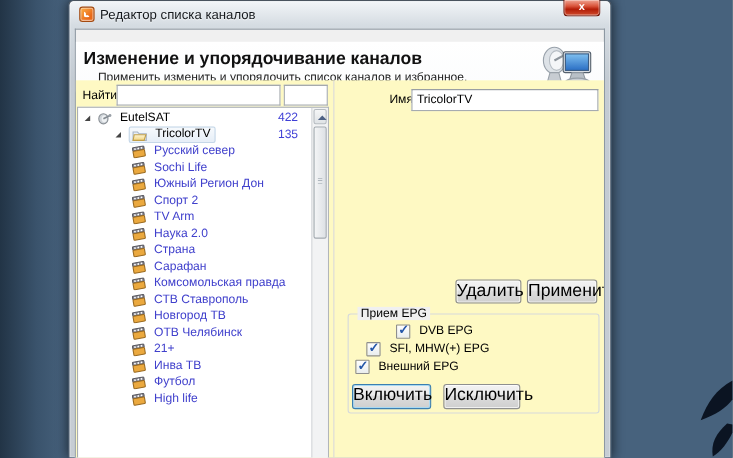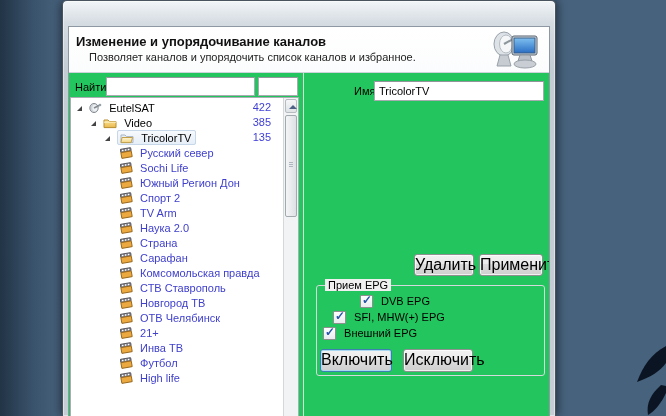--- a/index.html
+++ b/index.html
@@ -27,26 +27,26 @@
     border:1px solid #6f1305; border-top:none; border-radius:0 0 4px 4px;
     color:#fff; font-weight:bold; font-size:10px; text-align:center; line-height:13px;
     box-shadow:inset 0 0 0 1px rgba(255,255,255,.35); cursor:pointer; }
 
   .win-content { position:absolute; left:5px; right:5px; top:25px; bottom:0;
     background:#f0f0f0; border:1px solid #8d98a2; border-bottom:none; }
 
   
   .hdr { position:relative; height:46px; background:linear-gradient(180deg,#ffffff,#fbfcfd);
     border-bottom:1px solid #ccd4d9; }
-  .hdr h1 { font-size:13px; font-weight:bold; color:#111; padding:7px 0 2px 7px; }
+  .hdr h1 { font-size:16px; font-weight:bold; color:#111; padding:7px 0 2px 7px;margin-top:11px; }
   .hdr p { font-size:11px; color:#222; padding-left:20px; }
   .hdr-icon { position:absolute; right:8px; top:1px; }
 
   
-  .main { position:absolute; left:0; right:0; top:46px; bottom:0; background:#22c55e; overflow:hidden; }
+  .main { position:absolute; left:0; right:0; top:46px; bottom:0; background:#fef9c3; overflow:hidden; }
   .vdivider { position:absolute; left:234px; top:0; bottom:0; width:1px; background:#dadada; }
 
   
   .search-label { position:absolute; left:6px; top:8px; }
   .search-input { position:absolute; left:37px; top:4px; width:149px; height:19px;
     border:1px solid #a6abb0; border-top-color:#8f9599; background:#fff; font-size:11px; padding:0 3px; }
   .search-box2 { position:absolute; left:189px; top:4px; width:40px; height:19px;
     border:1px solid #a6abb0; border-top-color:#8f9599; background:#fff; }
 
   
@@ -103,26 +103,33 @@
   .btn-exclude { left:86px; top:63px; width:70px; height:23px; }
 
   
   .annot { position:absolute; left:598px; top:340px; }
 </style>
 </head>
 <body>
 
 <div class="win">
 
+  <div class="titlebar">
+    <span class="app-icon">
+        <i></i>
+      </span>
+    <span class="title-text">Редактор списка каналов</span>
+    <div class="close-btn">x</div>
+  </div>
 
   <div class="win-content">
 
     <div class="hdr">
       <h1>Изменение и упорядочивание каналов</h1>
-      <p>Позволяет каналов и упорядочить список каналов и избранное.</p>
+      <p>Применить изменить и упорядочить список каналов и избранное.</p>
       <span class="hdr-icon">
         <svg width="50" height="43" viewBox="0 0 50 43">
           <defs>
             <linearGradient id="mg" x1="0" y1="0" x2="0" y2="1">
               <stop offset="0" stop-color="#7fc0f0"></stop>
                 <stop offset="1" stop-color="#2a6ec4"></stop>
             </linearGradient>
           </defs>
           <ellipse cx="13" cy="16" rx="10" ry="12" fill="#dde2e7" stroke="#98a1aa"></ellipse>
           <ellipse cx="15" cy="16" rx="6.5" ry="9" fill="#f4f6f8" stroke="#b6bdc4"></ellipse>
@@ -153,37 +160,20 @@
                 <ellipse cx="5" cy="6" rx="4.2" ry="4.6" fill="#cfd4d9" stroke="#8a9096"></ellipse>
                 <ellipse cx="5.8" cy="6" rx="2.4" ry="3.2" fill="#eef1f3"></ellipse>
                 <line x1="5" y1="6" x2="11" y2="3" stroke="#858c93" stroke-width="1.6"></line>
                 <circle cx="11" cy="3" r="1.3" fill="#9aa1a8"></circle>
               </svg>
             </span>
             <span class="tlabel">EutelSAT</span>
             <span class="tcount">422</span>
           </div>
 
-          <div class="trow lvl1">
-            <span class="tw"></span>
-            <span class="ticon">
-              <svg width="14" height="12" viewBox="0 0 14 12">
-                <defs>
-                    <linearGradient id="fg1" x1="0" y1="0" x2="0" y2="1">
-                  <stop offset="0" stop-color="#fbe396"></stop>
-                      <stop offset="1" stop-color="#e9b94e"></stop>
-                </linearGradient>
-                  </defs>
-                <path d="M1,3 h4 l1.5,1.6 H13 v6 H1 Z" fill="url(#fg1)" stroke="#b98d2f"></path>
-                <path d="M1,5.2 H13" stroke="#fdf2c6" stroke-width="1"></path>
-              </svg>
-            </span>
-            <span class="tlabel">Video</span>
-            <span class="tcount">385</span>
-          </div>
 
           <div class="trow lvl2">
             <span class="tw"></span>
             <span class="tsel">
               <span class="ticon">
                 <svg width="14" height="12" viewBox="0 0 14 12">
                   <defs>
                       <linearGradient id="fg2" x1="0" y1="0" x2="0" y2="1">
                     <stop offset="0" stop-color="#fdf6d8"></stop>
                         <stop offset="1" stop-color="#f3d47e"></stop>

